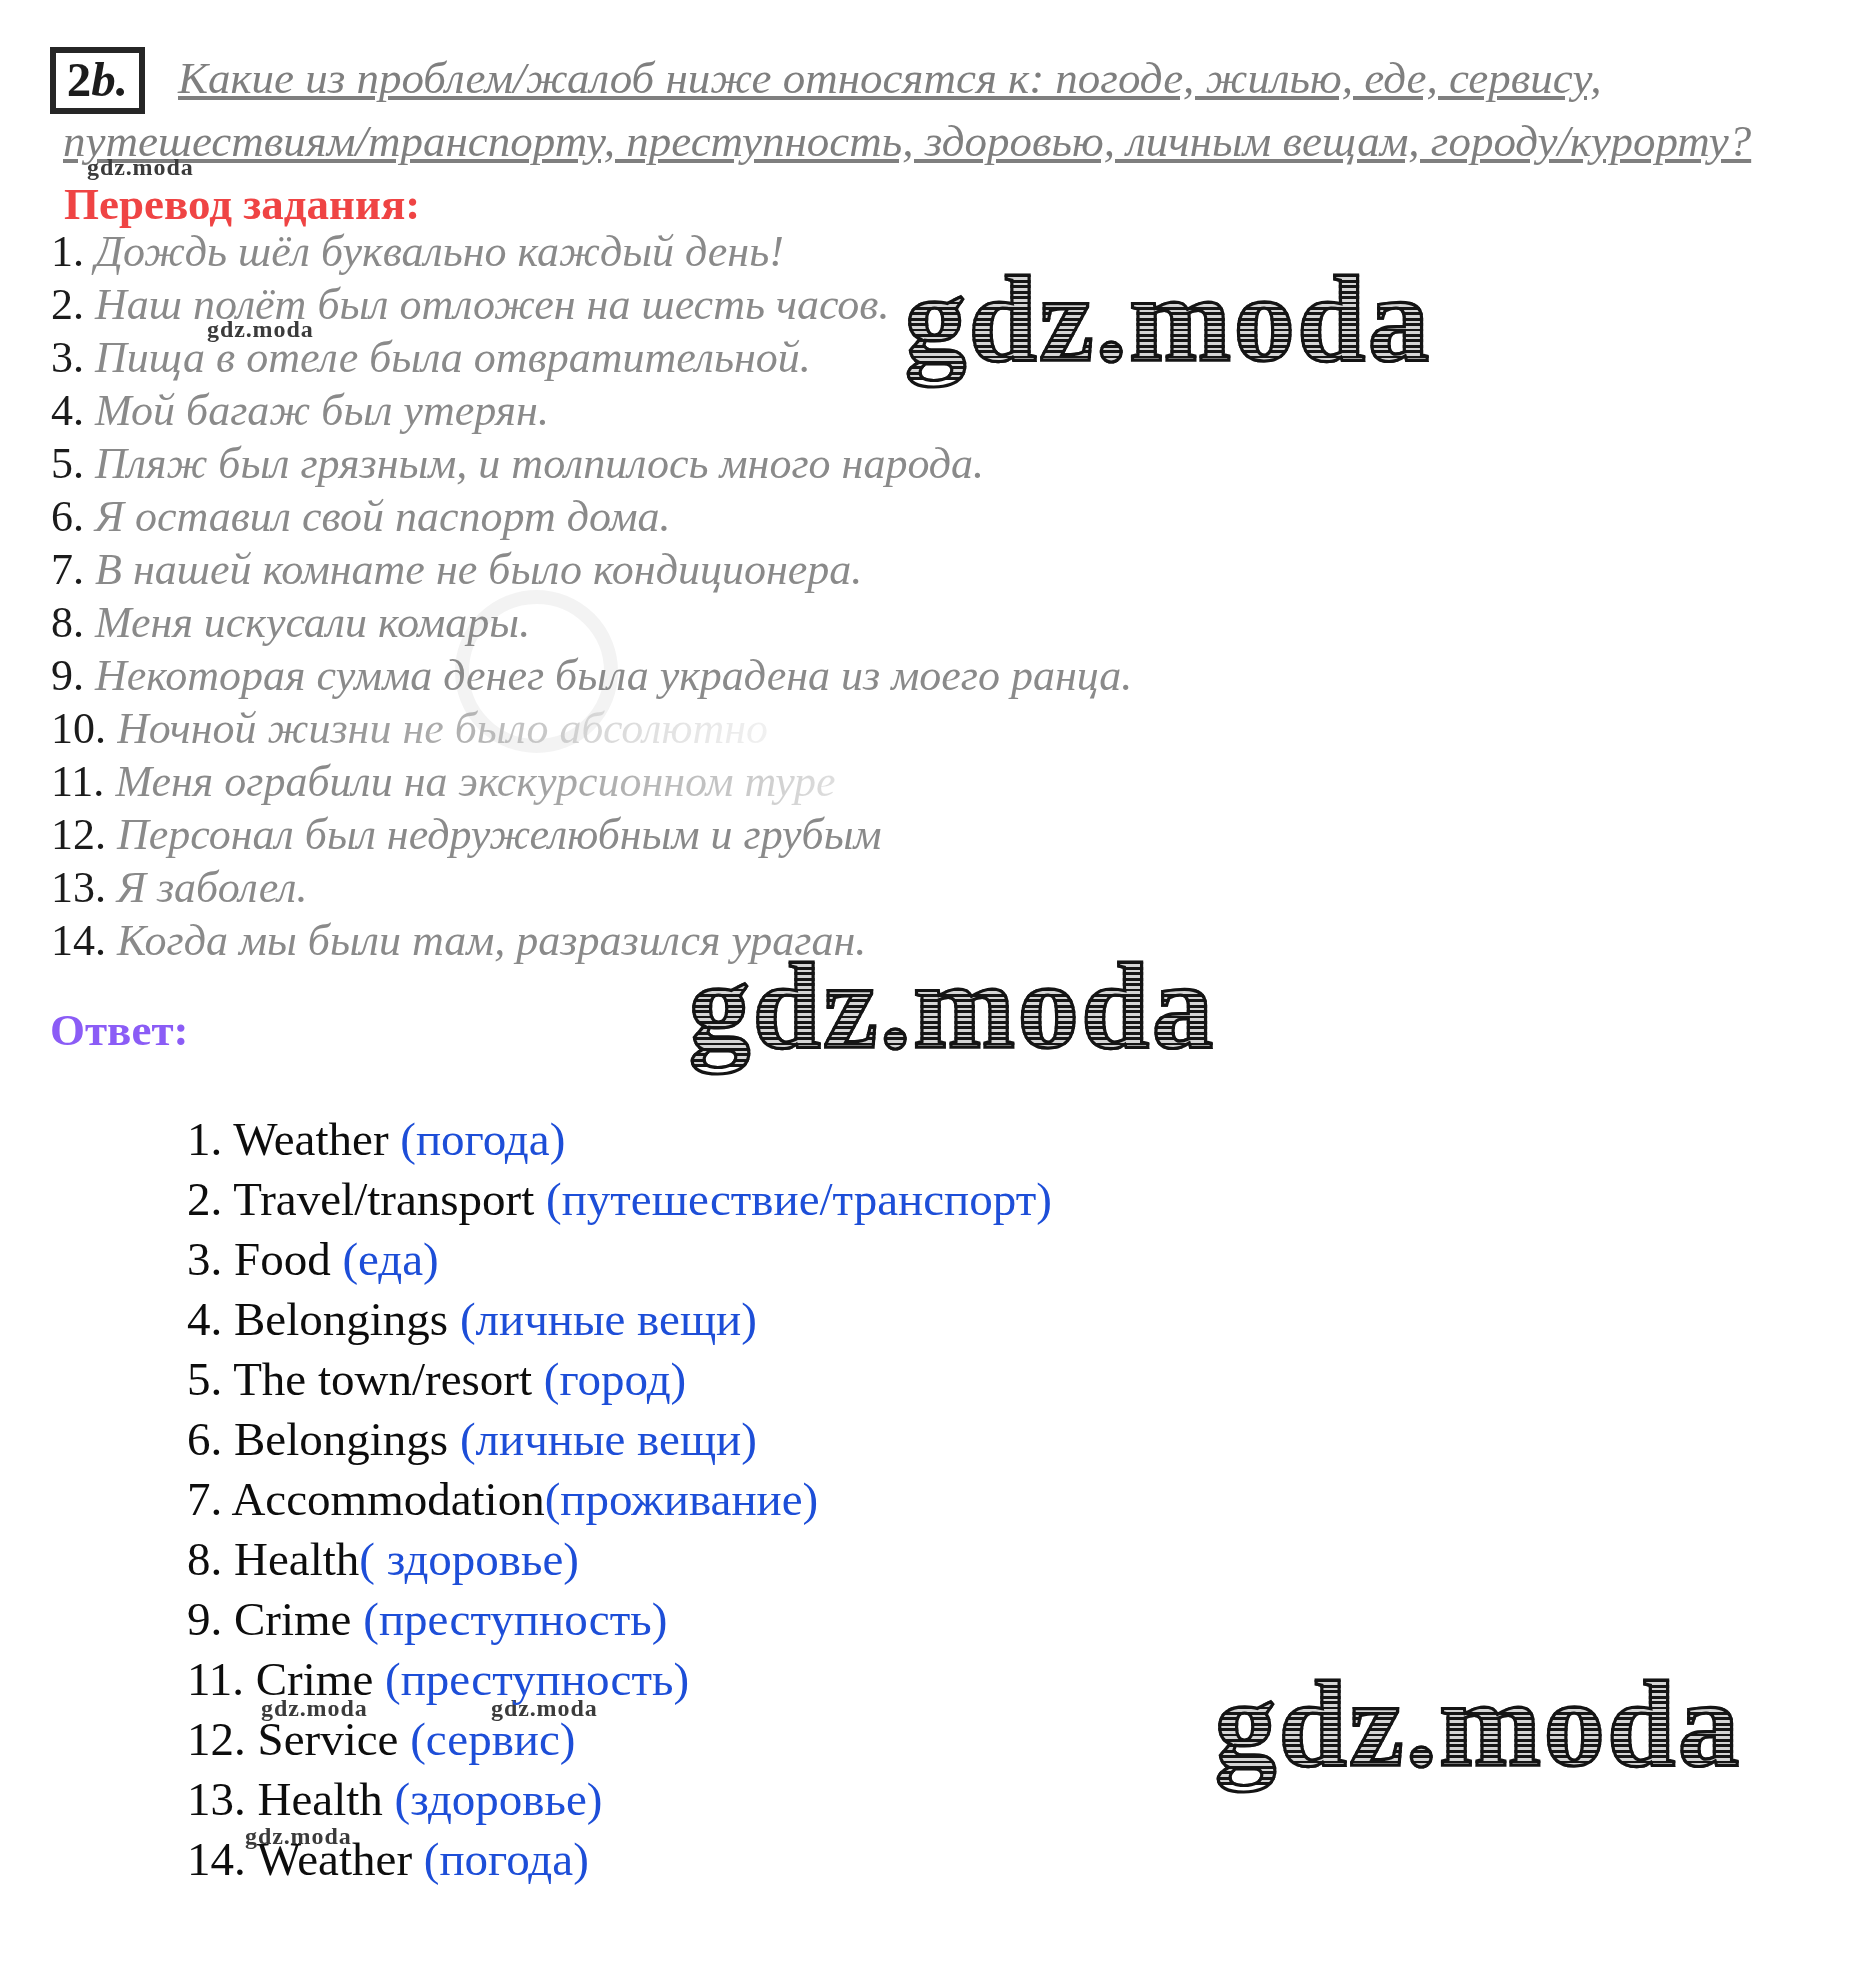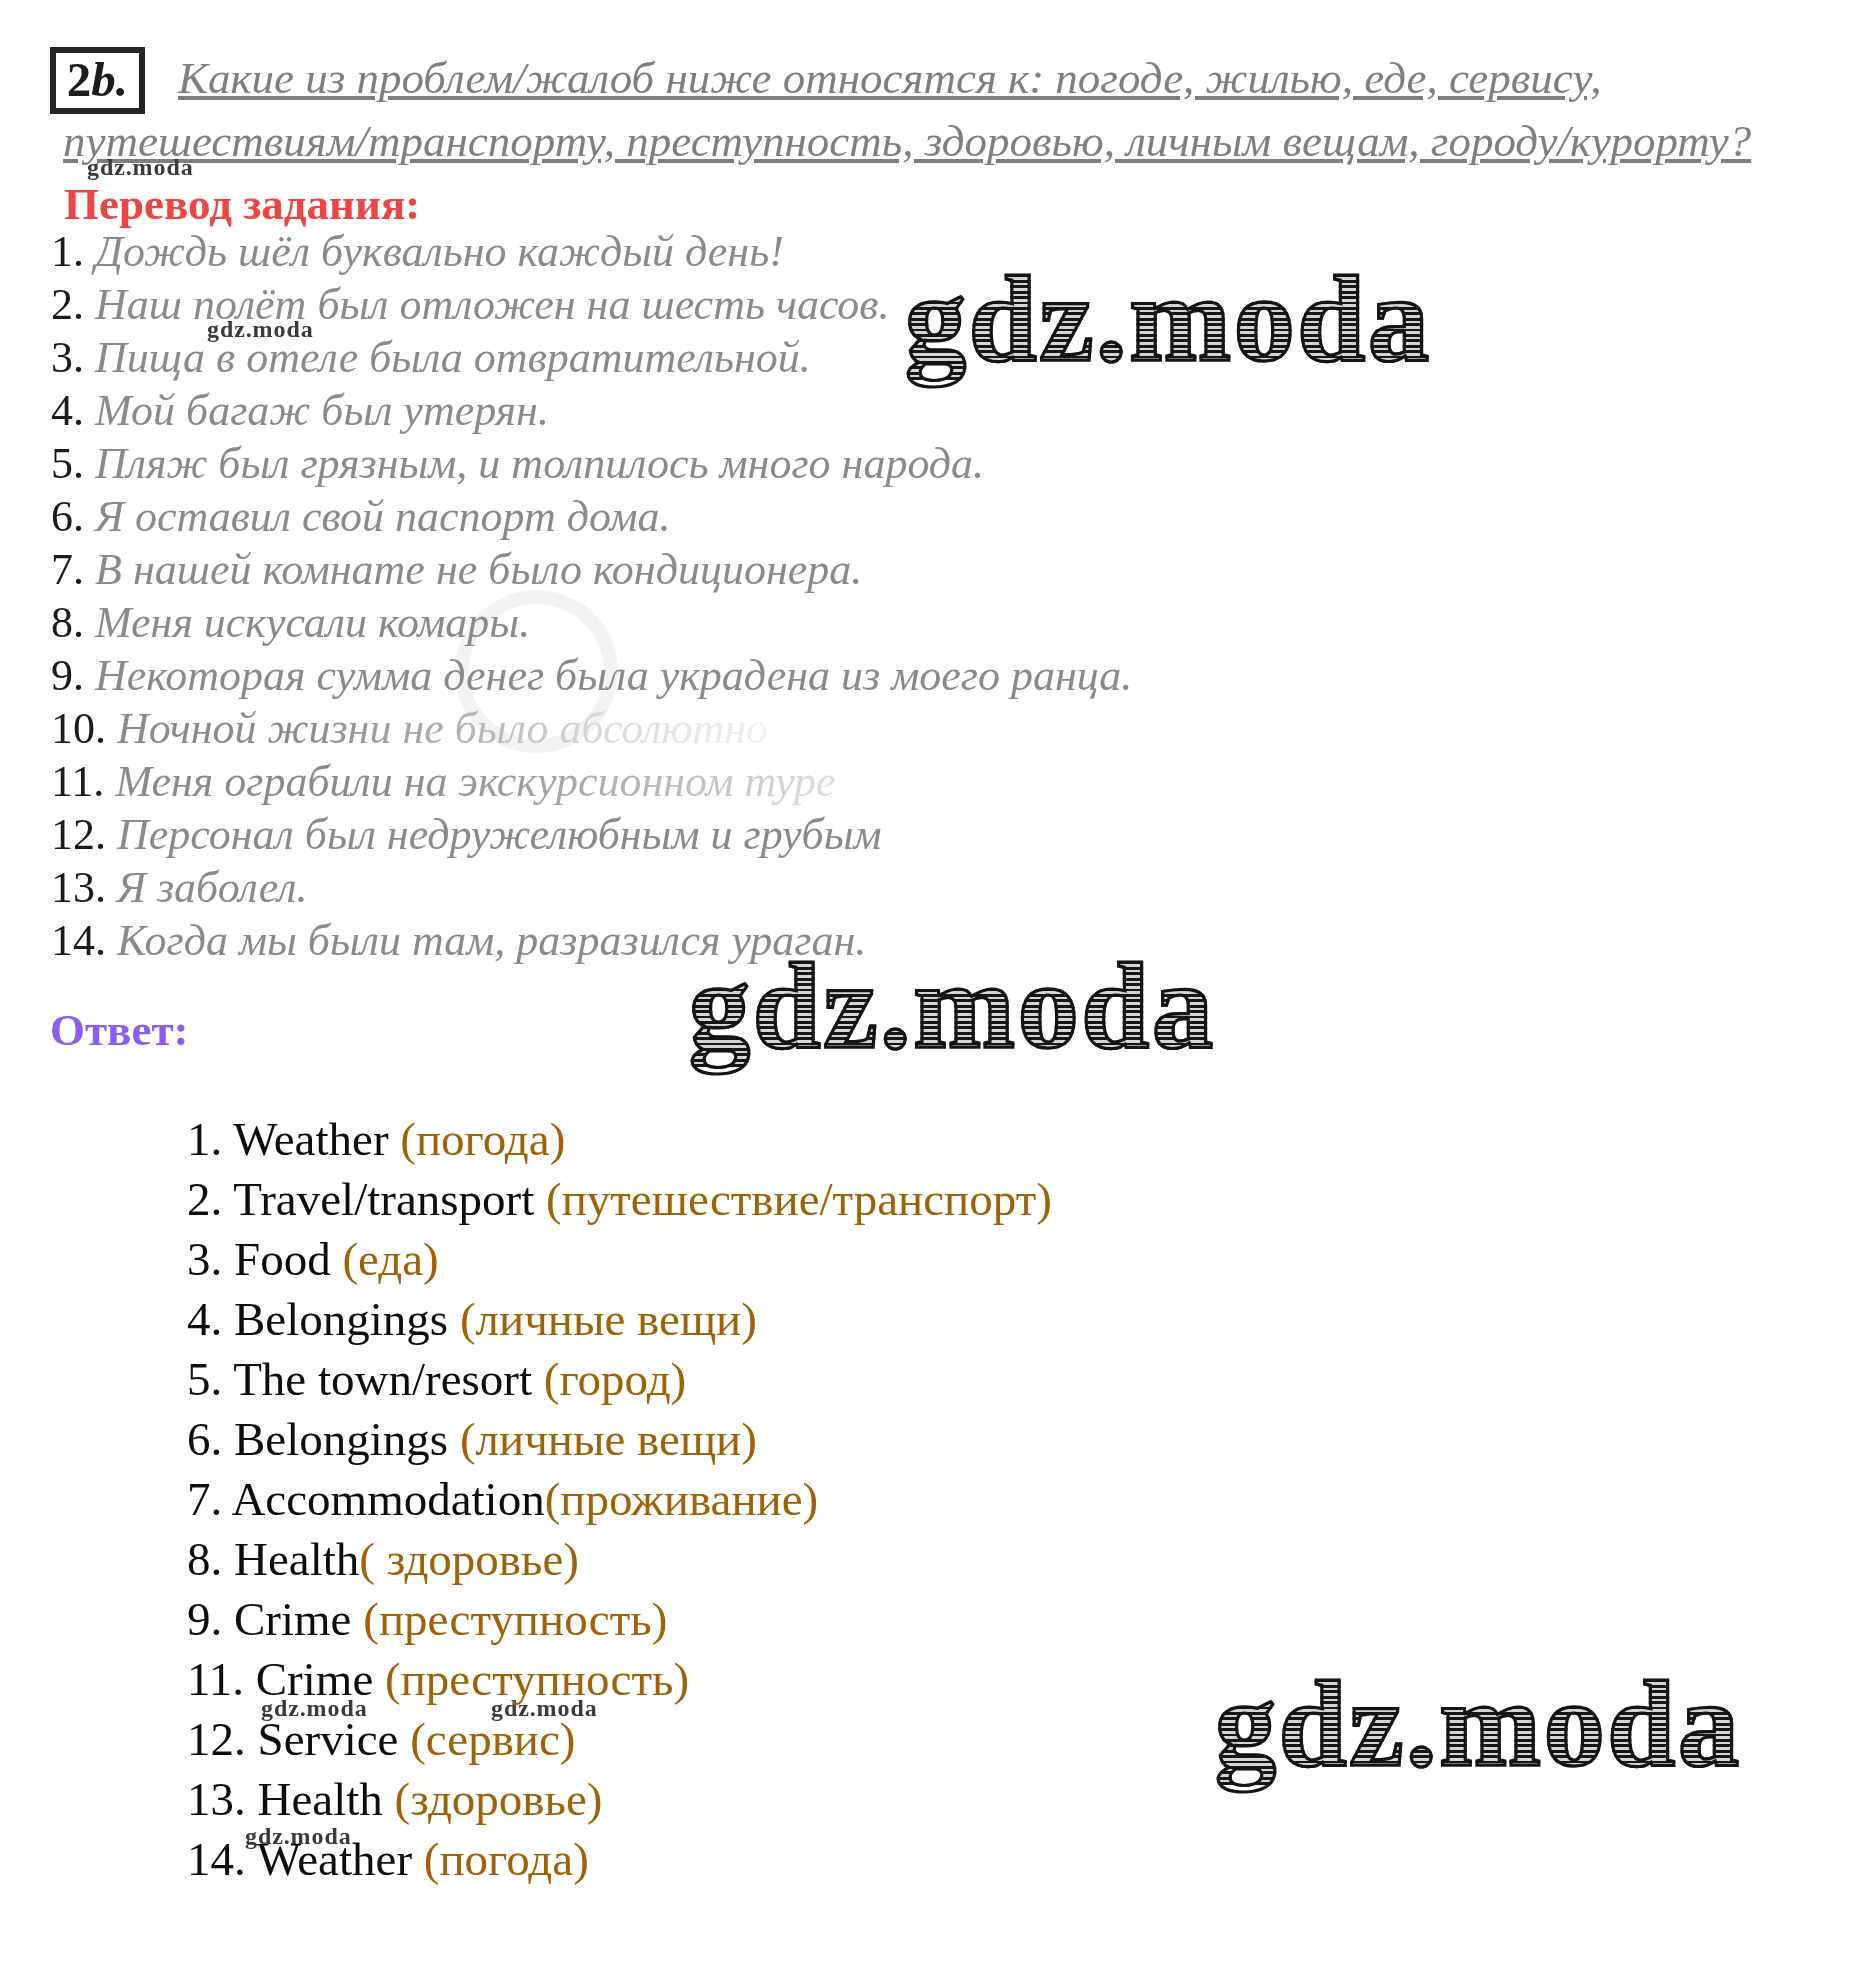--- a/index.html
+++ b/index.html
@@ -39,21 +39,21 @@
   }
   .fade-mild{
     background:linear-gradient(90deg,#8a8a8a 0%,#8a8a8a 38%,#a6a6a6 62%,#c6c6c6 85%,#dedede 100%);
     -webkit-background-clip:text;background-clip:text;color:transparent;
   }
 
   
   #answer-list{left:187px;top:1109px;}
   .a-row{line-height:60px;font-size:47px;white-space:nowrap;}
   .a-num,.a-en{color:#0d0d0d;}
-  .a-ru{color:#a16207;}
+  .a-ru{color:#1d4ed8;}
 
   
   .wm-large{
     font-family:"Liberation Serif",serif;font-weight:bold;
     font-size:122px;line-height:1;letter-spacing:2.7px;white-space:nowrap;
     color:transparent;
     background-image:repeating-linear-gradient(0deg,#161616 0px,#161616 2.7px,rgba(22,22,22,0.18) 2.7px,rgba(22,22,22,0.18) 5.4px);
     -webkit-background-clip:text;background-clip:text;
     -webkit-text-stroke:3.2px #141414;
   }

